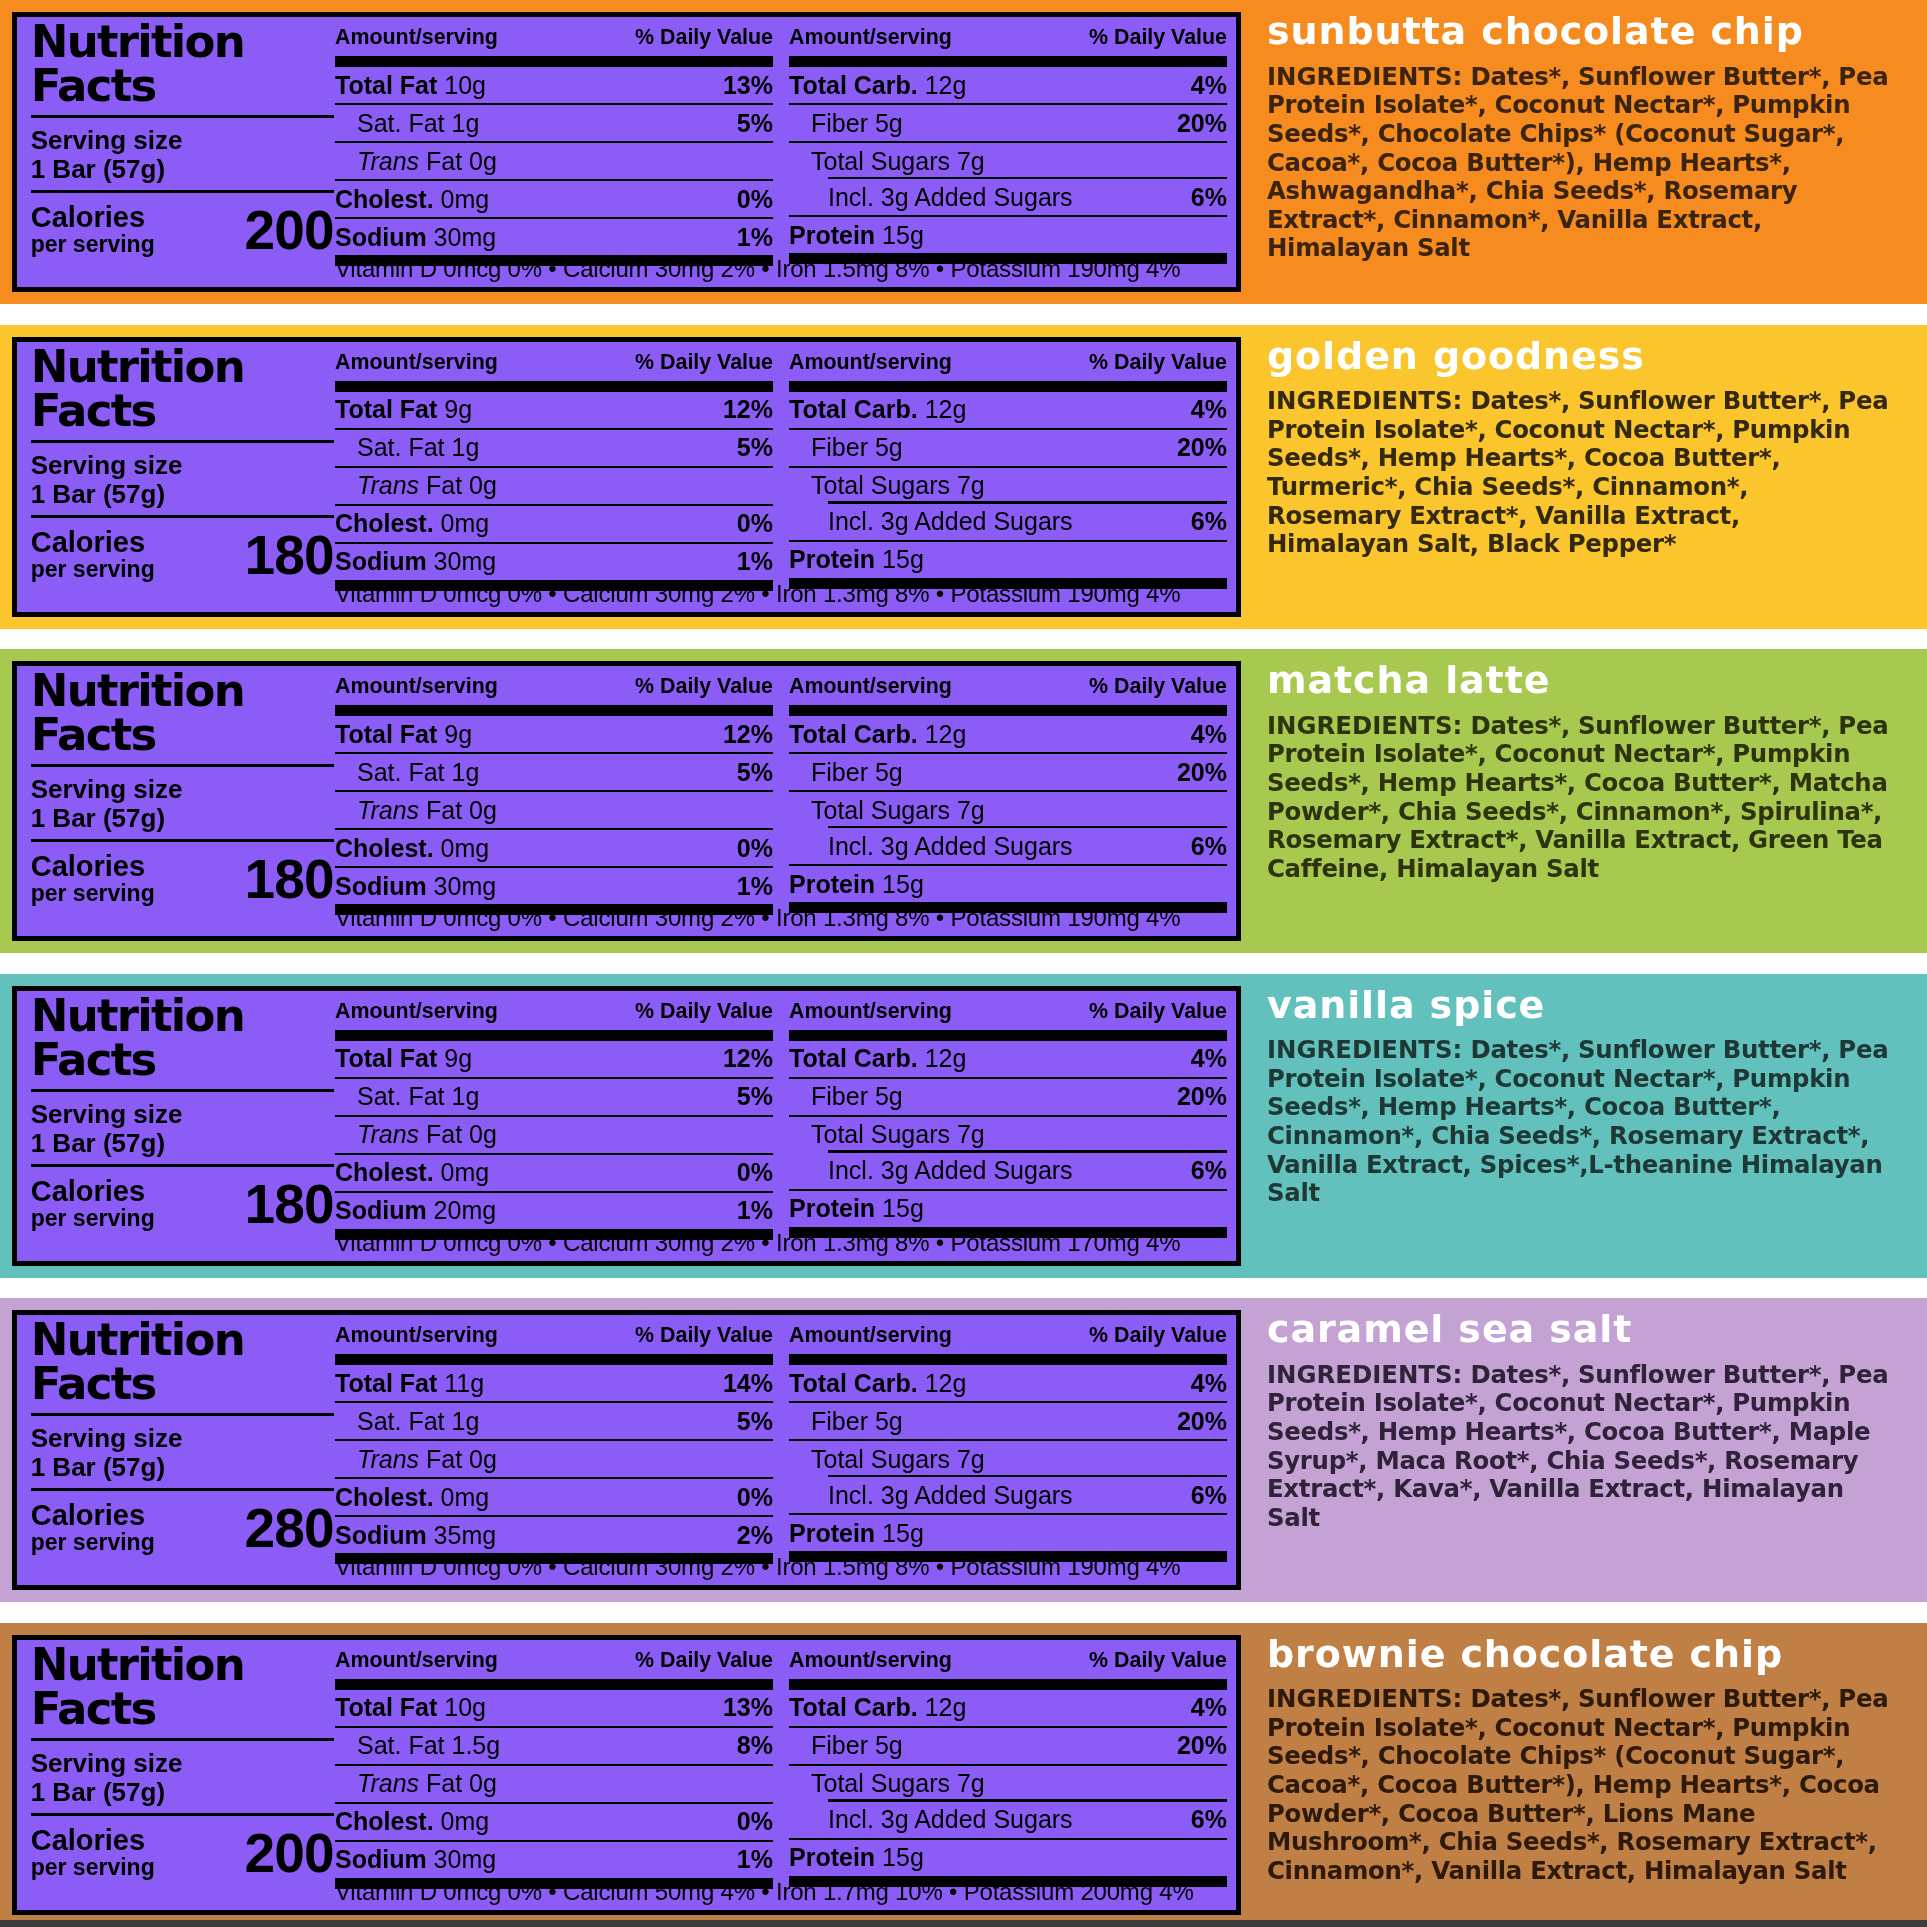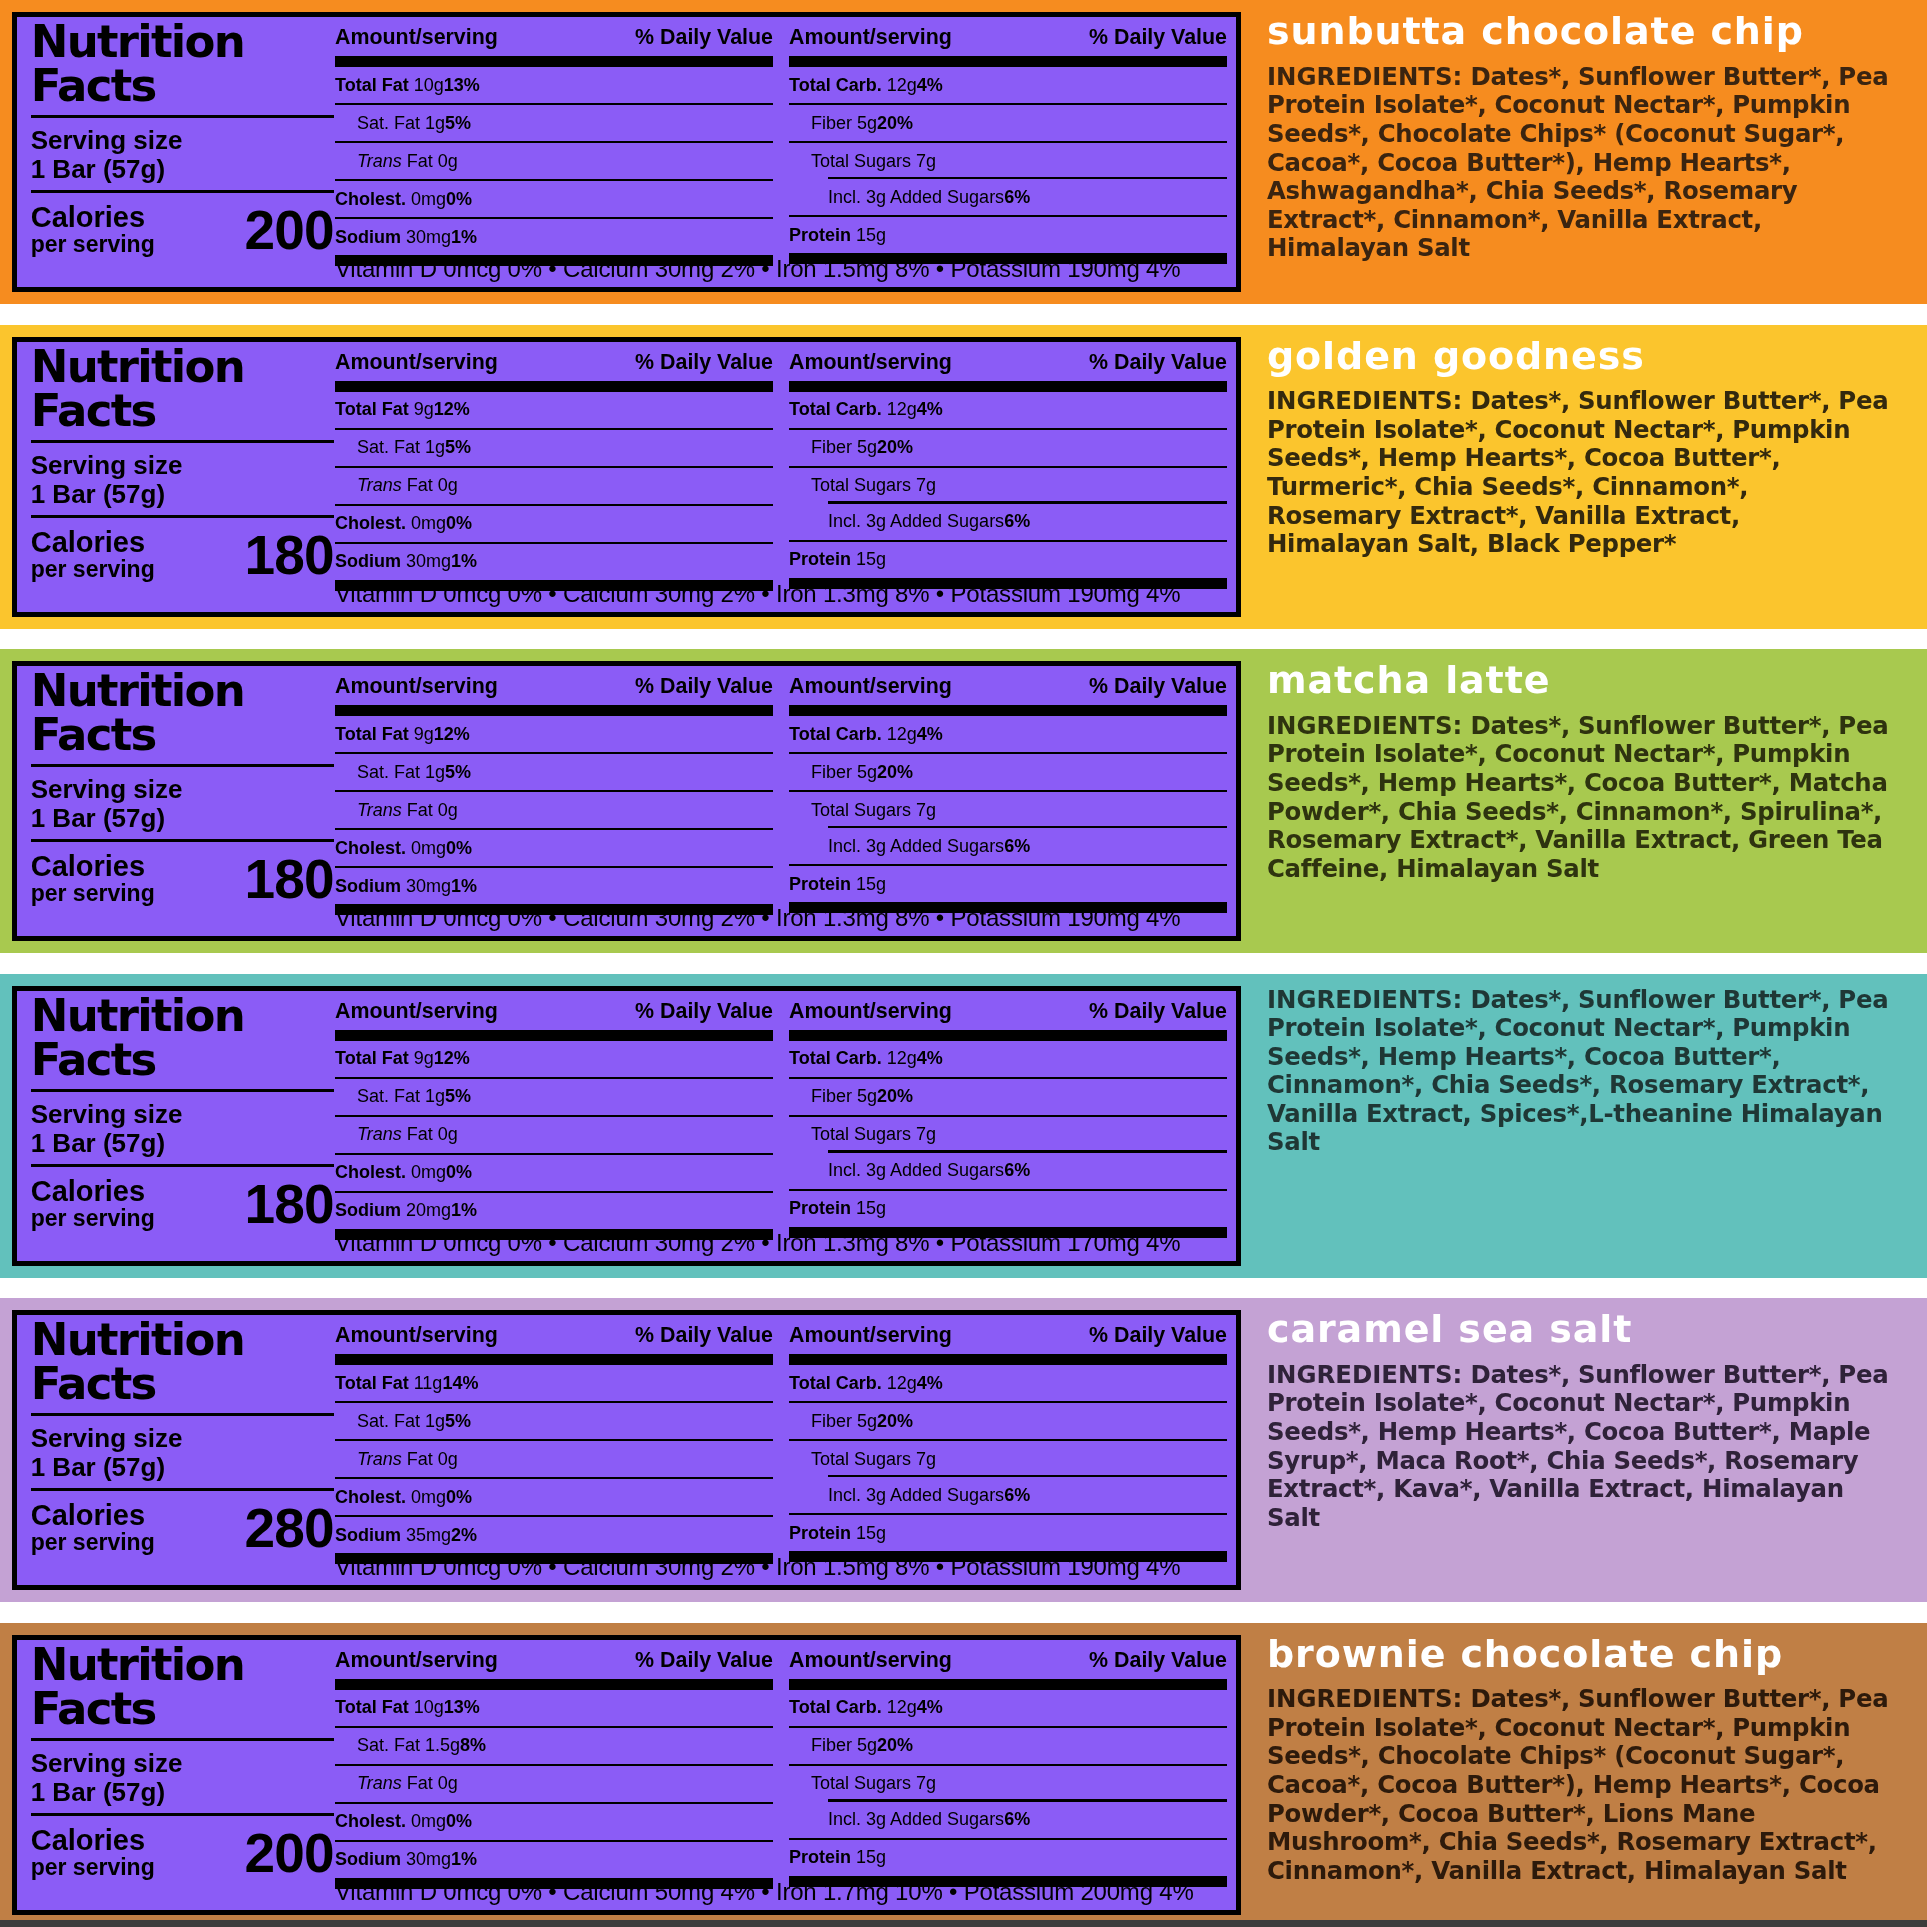--- a/index.html
+++ b/index.html
@@ -28,22 +28,22 @@
   .cal-row{display:flex;justify-content:space-between;align-items:center;margin-top:5px;}
   .cal-l1{font-size:29px;font-weight:bold;line-height:1.0;}
   .cal-l2{font-size:23px;font-weight:bold;line-height:1.1;}
   .cal-num{font-size:55px;font-weight:bold;letter-spacing:-0.9px;}
   .colL,.colR{position:absolute;top:6.8px;width:438px;}
   .colL{left:318px;}
   .colR{left:772px;}
   .col-h{display:flex;justify-content:space-between;font-size:21.4px;font-weight:bold;padding:1.7px 0 6px;}
   .hbar{height:11px;background:#000;}
   .nf-row{
-    display:flex;justify-content:flex-start;align-items:center;
-    height:36px;border-bottom:2.6px solid #000;font-size:18px;white-space:nowrap;
+    display:flex;justify-content:space-between;align-items:center;
+    height:36px;border-bottom:2.6px solid #000;font-size:25px;white-space:nowrap;
   }
   .nf-row:last-child{border-bottom:none;}
   .nf-row .nm b{font-weight:bold;}
   .nf-row.ind1 .nm{padding-left:22px;}
   .nf-row.ind2 .nm{padding-left:39px;}
   .nf-row.sepind{border-bottom:none;position:relative;}
   .nf-row.sepind::after{content:'';position:absolute;left:39px;right:0;bottom:0;height:2.6px;background:#000;}
   .dv{font-weight:bold;}
   .bbar{height:11px;background:#000;}
   .micros{position:absolute;left:318px;top:238px;width:895px;font-size:24px;letter-spacing:-0.2px;}
@@ -424,20 +424,21 @@
               <b class="dv"></b>
             </div>
           </div>
         <div class="bbar"></div>
       </div>
 
       <div class="micros">Vitamin D 0mcg 0% • Calcium 30mg 2% • Iron 1.3mg 8% • Potassium 170mg 4%</div>
     </div>
 
     <div class="ing" style="color: rgb(31, 55, 53);">
+      <h2 class="flavor">vanilla spice</h2>
       <p class="ingp"><b>INGREDIENTS:</b> <span>Dates*, Sunflower Butter*, Pea Protein Isolate*, Coconut Nectar*, Pumpkin Seeds*, Hemp Hearts*, Cocoa Butter*, Cinnamon*, Chia Seeds*, Rosemary Extract*, Vanilla Extract, Spices*,L-theanine Himalayan Salt</span></p>
     </div>
   </section>
 
   <section class="band" style="background: rgb(196, 162, 212);">
     <div class="panel">
       <div class="nf-left">
         <div class="nf-big">
           <div>Nutrition</div>
           <div>Facts</div>

